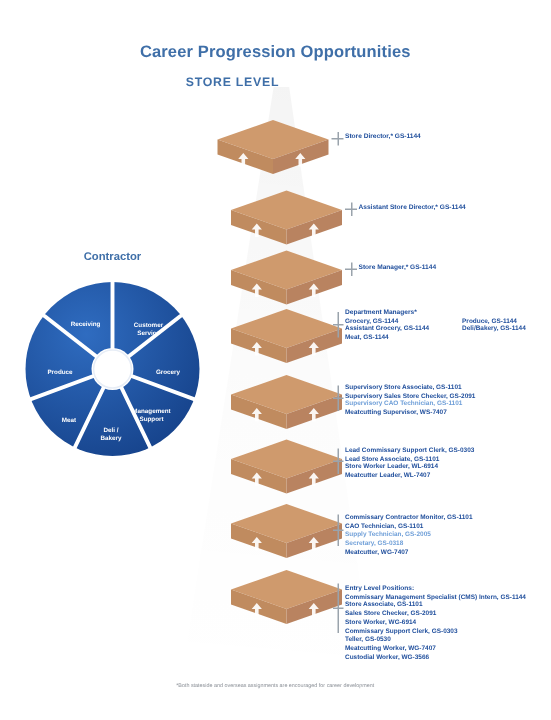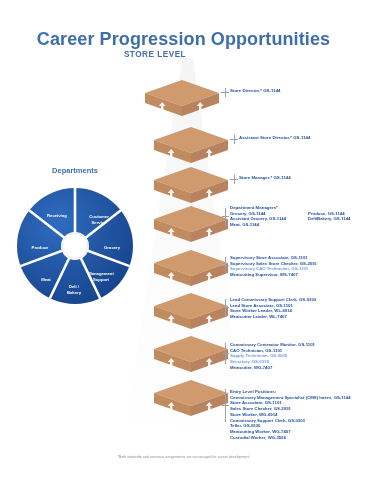--- a/index.html
+++ b/index.html
@@ -8,21 +8,21 @@
     background:#ffffff;
     font-family:"Liberation Sans", sans-serif;
     overflow:hidden;
     position:relative;
   }
   .page{position:relative;width:367px;height:480px;overflow:hidden;background:#fff;}
 
   
   .title{
     position:absolute;left:0;top:29px;width:367px;text-align:center;
-    font-size:18px;font-weight:bold;color:#3f6fa8;letter-spacing:.1px;
+    font-size:11px;font-weight:bold;color:#3f6fa8;letter-spacing:.1px;
   }
   .subtitle{
     position:absolute;left:0;top:50px;width:310px;text-align:center;
     font-size:8.2px;font-weight:bold;color:#3f6fa8;letter-spacing:.5px;
   }
 
   
   .fan{
     position:absolute;left:120px;top:58px;width:130px;height:400px;
     background:linear-gradient(185deg,rgba(0,0,0,0.045) 0%,rgba(0,0,0,0.012) 55%,rgba(0,0,0,0) 100%);
@@ -71,21 +71,21 @@
 <body>
 
 <div class="page">
 
   <div class="fan"></div>
 
   <div class="title">Career Progression Opportunities</div>
   <div class="subtitle">STORE LEVEL</div>
 
   <div class="dept-wrap">
-    <div class="dept-title">Departments</div>
+    <div class="dept-title">Contractor</div>
     <svg class="wheel" width="124" height="124" viewBox="0 0 124 124">
       <defs>
         <radialGradient id="wg" cx="35%" cy="30%" r="85%">
           <stop offset="0%" stop-color="#2f6cc0"></stop>
           <stop offset="100%" stop-color="#143f86"></stop>
         </radialGradient>
       </defs>
 
       <g>
         <circle cx="62" cy="62" r="58" fill="url(#wg)"></circle>

